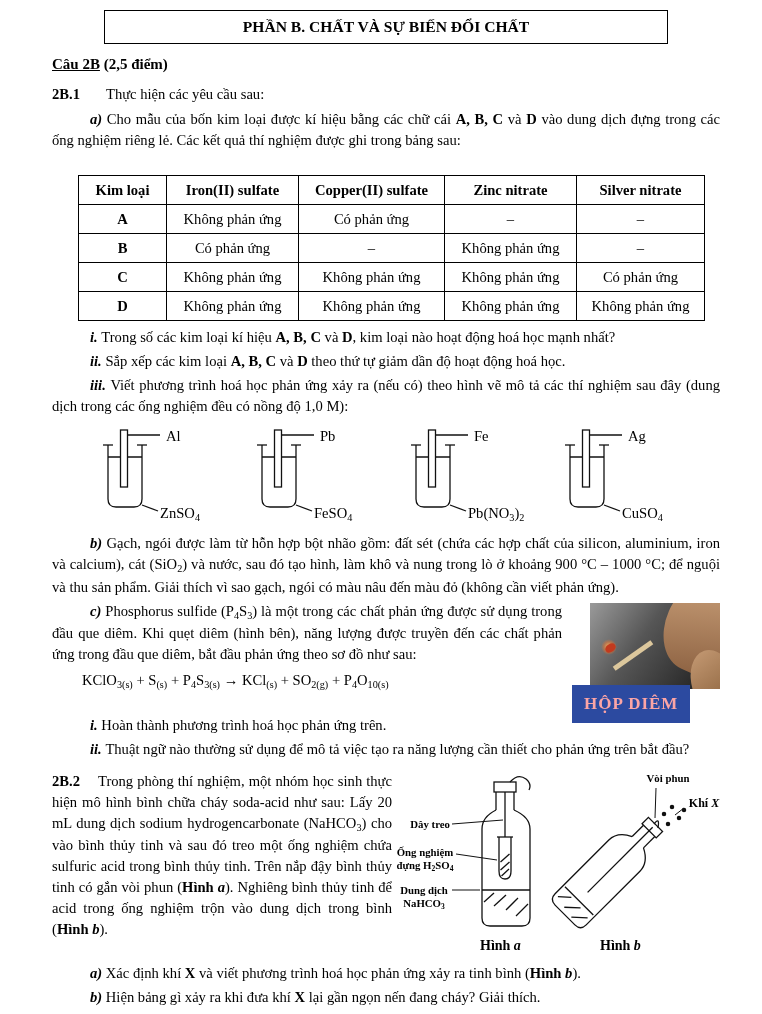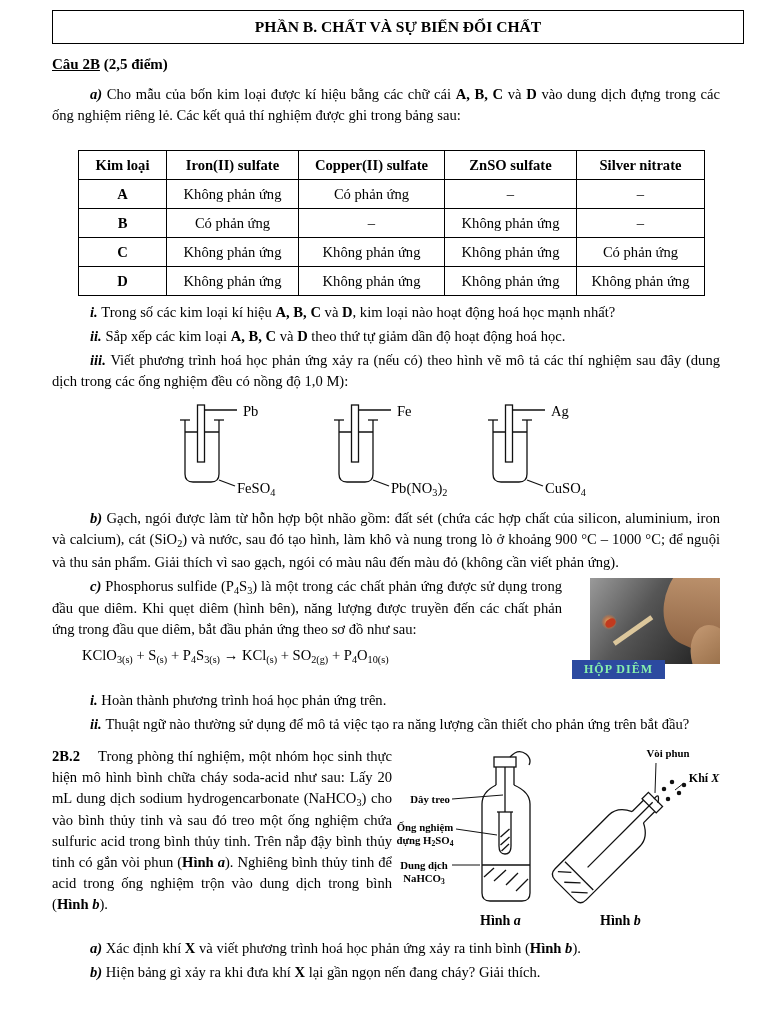--- a/index.html
+++ b/index.html
@@ -8,21 +8,21 @@
     position:relative; width:762px; height:1014px; margin:0 auto; background:#fff; color:#000;
     font-family:"Liberation Serif", serif; font-size:14.6px; line-height:1.44;
     padding:10px 42px 8px 52px; overflow:hidden;
   }
   
   .rt-b { font-weight:bold; }
   .rt-bi { font-weight:bold; font-style:italic; }
   .rt-sub { vertical-align:-0.28em; font-size:0.7em; }
 
   .header-box {
-    width:692px; margin:0 auto 10px auto; border:1.6px solid #000;
+    width:564px; margin:0 auto 10px auto; border:1.6px solid #000;
     text-align:center; font-weight:bold; font-size:15.6px; padding:5px 4px;
   }
   .cau-heading { font-weight:bold; font-size:15px; margin:2px 0 8px 0; }
   .cau-title { text-decoration:underline; }
   .q-heading { margin:0 0 4px 0; }
   .q-num { font-weight:bold; margin-right:26px; }
   .para { text-align:justify; margin:3px 0; }
   .indent { text-indent:38px; }
 
   table.results-table { border-collapse:collapse; margin:24px 0 6px 26px; font-size:14.6px; }
@@ -49,22 +49,22 @@
   }
   .finger { position:absolute; width:70px; height:96px; border-radius:50% 42% 36% 50%;
     background:linear-gradient(160deg,#cfa57e,#8a5f3f); right:-16px; top:-26px; transform:rotate(24deg); }
   .finger2 { position:absolute; width:46px; height:70px; border-radius:50%;
     background:linear-gradient(160deg,#c59a74,#7d552f); right:-18px; bottom:-30px; transform:rotate(-18deg); }
   .matchstick { position:absolute; width:46px; height:5px; background:#dcc79c; left:20px; top:50px; transform:rotate(-35deg); }
   .match-head { position:absolute; width:11px; height:8px; border-radius:45%; background:#c23a1e; left:15px; top:41px; transform:rotate(-35deg); }
   .match-glow { position:absolute; width:16px; height:16px; border-radius:50%; left:11px; top:36px;
     background:radial-gradient(circle,#ffb25e 0%, rgba(255,120,40,0.45) 45%, rgba(0,0,0,0) 70%); }
   .match-label {
-    position:absolute; top:82px; left:0; background:#2c4aa0; color:#86efac; font-weight:bold;
-    font-size:12px; letter-spacing:1px; padding:1px 12px; white-space:nowrap;
+    position:absolute; top:82px; left:0; background:#2c4aa0; color:#fca5a5; font-weight:bold;
+    font-size:17px; letter-spacing:1px; padding:7px 12px; white-space:nowrap;
   }
   .equation { margin:5px 0 22px 30px; text-align:left; }
 
   .q2-block { clear:both; display:flex; margin-top:8px; }
   .q2-text { width:342px; text-align:justify; }
   .q2-figs { position:relative; width:326px; height:192px; margin-left:2px; flex:none; }
   .q2-figs svg.fig { position:absolute; }
   .fig-label { position:absolute; font-weight:bold; font-size:10.8px; line-height:1.25; text-align:center; }
   .fig-caption { position:absolute; font-size:14px; }
   .overlay-lines { position:absolute; left:0; top:0; pointer-events:none; }
@@ -75,30 +75,33 @@
 <div class="page">
 
   <div class="header-box">
     <span>PHẦN B. CHẤT VÀ SỰ BIẾN ĐỔI CHẤT</span>
   </div>
 
   <div class="cau-heading">
     <span class="cau-title">Câu 2B</span><span> (2,5 điểm)</span>
   </div>
 
+  <div class="q-heading">
+    <span class="q-num">2B.1</span><span>Thực hiện các yêu cầu sau:</span>
+  </div>
 
   <p class="para indent"><span class="rt-bi">a) </span><span>Cho mẫu của bốn kim loại được kí hiệu bằng các chữ cái </span><span class="rt-b">A, B, C</span><span> và </span><span class="rt-b">D</span><span> vào dung dịch đựng trong các ống nghiệm riêng lẻ. Các kết quả thí nghiệm được ghi trong bảng sau:</span></p>
 
   <table class="results-table">
     <thead>
       <tr>
         <th>Kim loại</th>
         <th>Iron(II) sulfate</th>
         <th>Copper(II) sulfate</th>
-        <th>ZnSO sulfate</th>
+        <th>Zinc nitrate</th>
         <th>Silver nitrate</th>
       </tr>
     </thead>
     <tbody>
       <tr>
         <td class="row-label">A</td>
         <td>Không phản ứng</td>
         <td>Có phản ứng</td>
         <td>–</td>
         <td>–</td>
@@ -125,20 +128,35 @@
         <td>Không phản ứng</td>
       </tr>
     </tbody>
   </table>
 
   <p class="para indent"><span class="rt-bi">i. </span><span>Trong số các kim loại kí hiệu </span><span class="rt-b">A, B, C</span><span> và </span><span class="rt-b">D</span><span>, kim loại nào hoạt động hoá học mạnh nhất?</span></p>
   <p class="para indent"><span class="rt-bi">ii. </span><span>Sắp xếp các kim loại </span><span class="rt-b">A, B, C</span><span> và </span><span class="rt-b">D</span><span> theo thứ tự giảm dần độ hoạt động hoá học.</span></p>
   <p class="para indent"><span class="rt-bi">iii. </span><span>Viết phương trình hoá học phản ứng xảy ra (nếu có) theo hình vẽ mô tả các thí nghiệm sau đây (dung dịch trong các ống nghiệm đều có nồng độ 1,0 M):</span></p>
 
   <div class="tubes-row">
+    <div class="tube-fig">
+      <svg width="70" height="96" viewBox="0 0 70 96">
+        <g stroke="#111" stroke-width="1.3" fill="none">
+          <path d="M18,20 V74 Q18,82 26,82 H44 Q52,82 52,74 V20"></path>
+          <line x1="13" y1="20" x2="23" y2="20"></line>
+            <line x1="47" y1="20" x2="57" y2="20"></line>
+          <line x1="18" y1="32" x2="52" y2="32"></line>
+          <rect x="30.5" y="5" width="7" height="57" fill="#fff"></rect>
+          <line x1="37.5" y1="10" x2="70" y2="10"></line>
+          <line x1="52" y1="80" x2="68" y2="86"></line>
+        </g>
+      </svg>
+      <span class="metal-label">Al</span>
+      <span class="sol-label"><span>ZnSO</span><span class="rt-sub">4</span></span>
+    </div>
     <div class="tube-fig">
       <svg width="70" height="96" viewBox="0 0 70 96">
         <g stroke="#111" stroke-width="1.3" fill="none">
           <path d="M18,20 V74 Q18,82 26,82 H44 Q52,82 52,74 V20"></path>
           <line x1="13" y1="20" x2="23" y2="20"></line>
             <line x1="47" y1="20" x2="57" y2="20"></line>
           <line x1="18" y1="32" x2="52" y2="32"></line>
           <rect x="30.5" y="5" width="7" height="57" fill="#fff"></rect>
           <line x1="37.5" y1="10" x2="70" y2="10"></line>
           <line x1="52" y1="80" x2="68" y2="86"></line>

